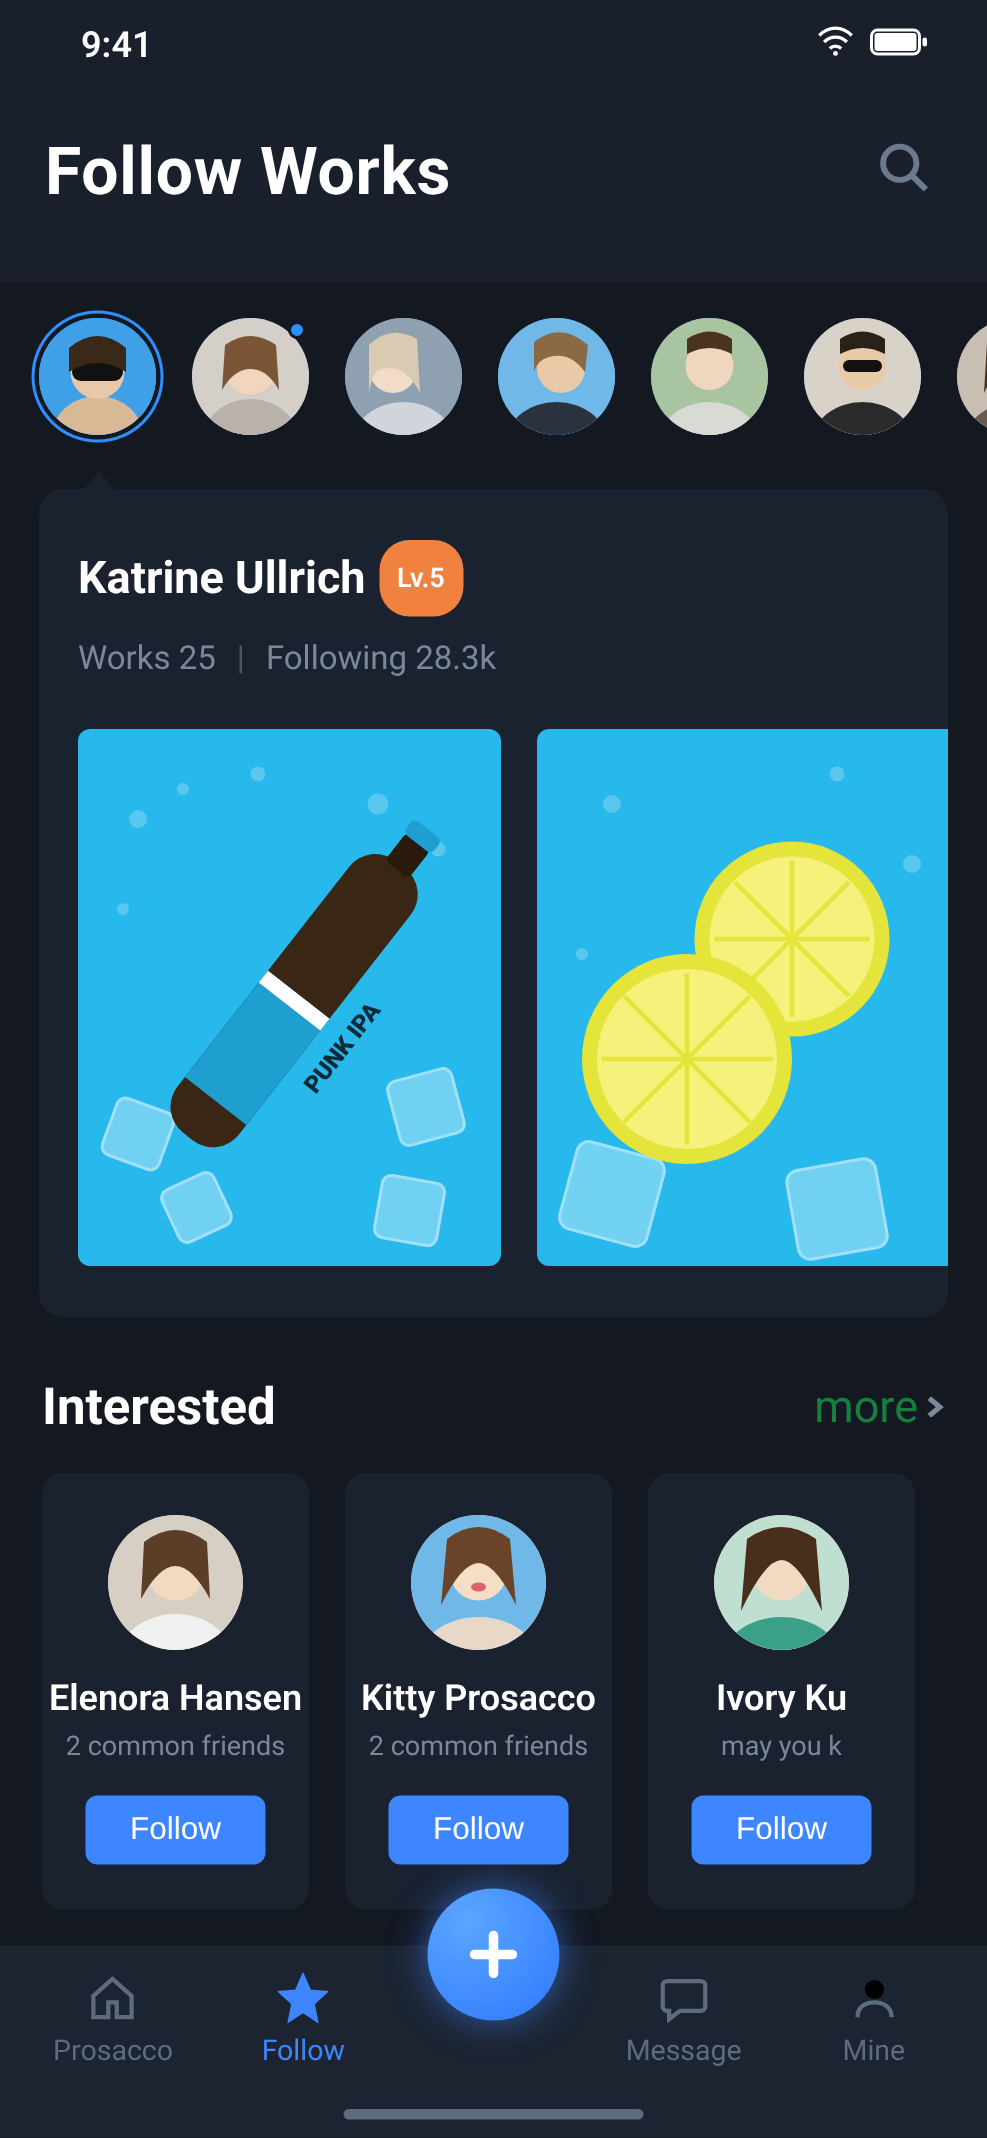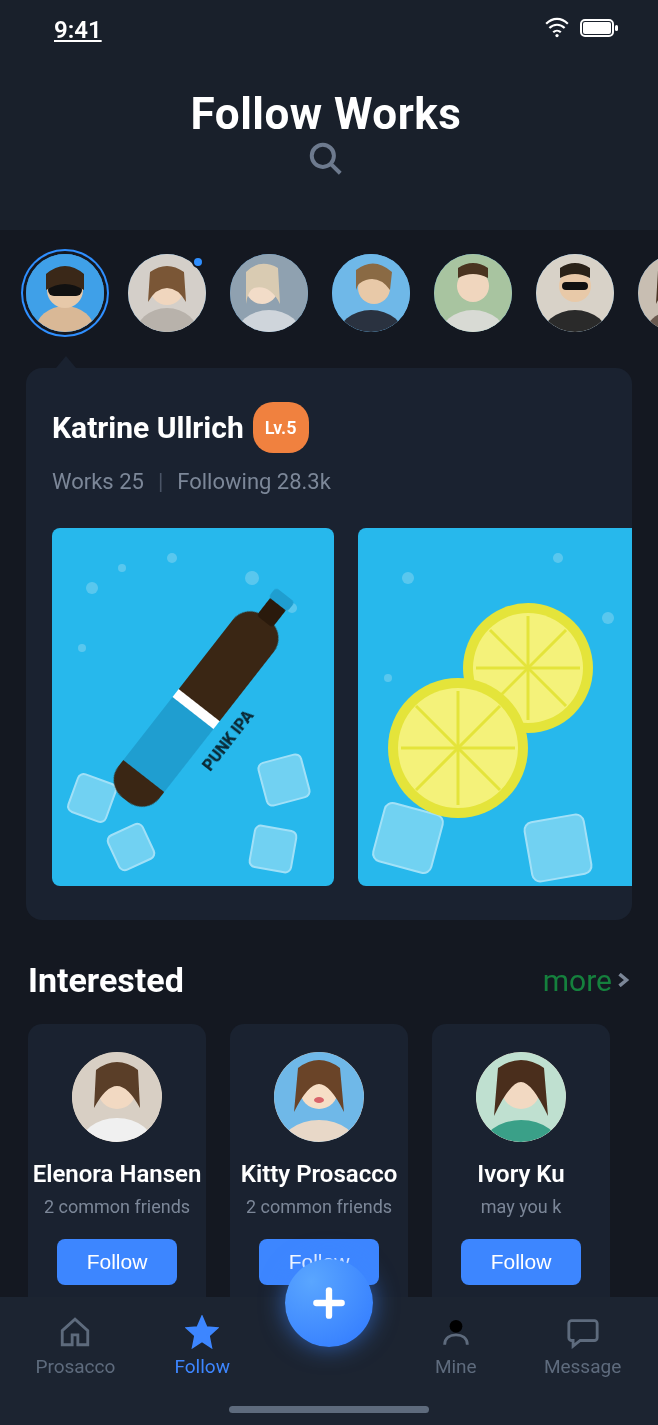--- a/index.html
+++ b/index.html
@@ -13,33 +13,32 @@
 
   
   .status-bar {
     height: 60px;
     display: flex;
     align-items: center;
     justify-content: space-between;
     padding: 0 38px 0 54px;
     background: #19202b;
   }
-  .status-time { font-size: 24px; font-weight: 600; text-decoration: underline; }
+  .status-time { font-size: 24px; font-weight: 600; }
   .status-right { display: flex; align-items: center; gap: 10px; }
   .wifi-icon svg { width: 26px; height: 26px; }
   .battery-icon svg { width: 40px; height: 20px; }
 
   
   .header {
     display: flex;
     align-items: center;
     justify-content: space-between;
     padding: 28px 36px 48px 30px;
     background: #19202b;
-    flex-direction: column;
   }
   .page-title { font-size: 44px; font-weight: 700; letter-spacing: 0.5px; }
   .search-btn svg { width: 38px; height: 38px; stroke: #6d7a8e; fill: none; stroke-width: 2.5; }
 
   
   .stories {
     display: flex;
     gap: 24px;
     padding: 24px 0 24px 26px;
     overflow: hidden;
@@ -528,32 +527,32 @@
   </div>
   <div class="tab active">
     <svg viewBox="0 0 24 24">
         <path d="M12 2 L15 9 L22 9.5 L16.5 14.5 L18 22 L12 18 L6 22 L7.5 14.5 L2 9.5 L9 9 Z"></path>
       </svg>
     <span>Follow</span>
   </div>
   <div style="width:110px"></div>
   <div class="tab">
     <svg viewBox="0 0 24 24">
-        <circle cx="12" cy="8" r="4.5"></circle>
-        <path d="M4 21 C4 16 8 14 12 14 C16 14 20 16 20 21"></path>
-      </svg>
-    <span>Mine</span>
-  </div>
-  <div class="tab">
-    <svg viewBox="0 0 24 24">
         <path d="M4 4 H20 A2 2 0 0 1 22 6 V16 A2 2 0 0 1 20 18 H10 L5 22 V18 H4 A2 2 0 0 1 2 16 V6 A2 2 0 0 1 4 4 Z"></path>
         <line x1="7" y1="9" x2="15" y2="9"></line>
         <line x1="7" y1="13" x2="12" y2="13"></line>
       </svg>
     <span>Message</span>
+  </div>
+  <div class="tab">
+    <svg viewBox="0 0 24 24">
+        <circle cx="12" cy="8" r="4.5"></circle>
+        <path d="M4 21 C4 16 8 14 12 14 C16 14 20 16 20 21"></path>
+      </svg>
+    <span>Mine</span>
   </div>
 </div>
 
 <button class="fab">
   <svg viewBox="0 0 24 24">
       <line x1="12" y1="4" x2="12" y2="20" stroke="#fff" stroke-width="4" stroke-linecap="round"></line>
       <line x1="4" y1="12" x2="20" y2="12" stroke="#fff" stroke-width="4" stroke-linecap="round"></line>
     </svg>
 </button>
 

